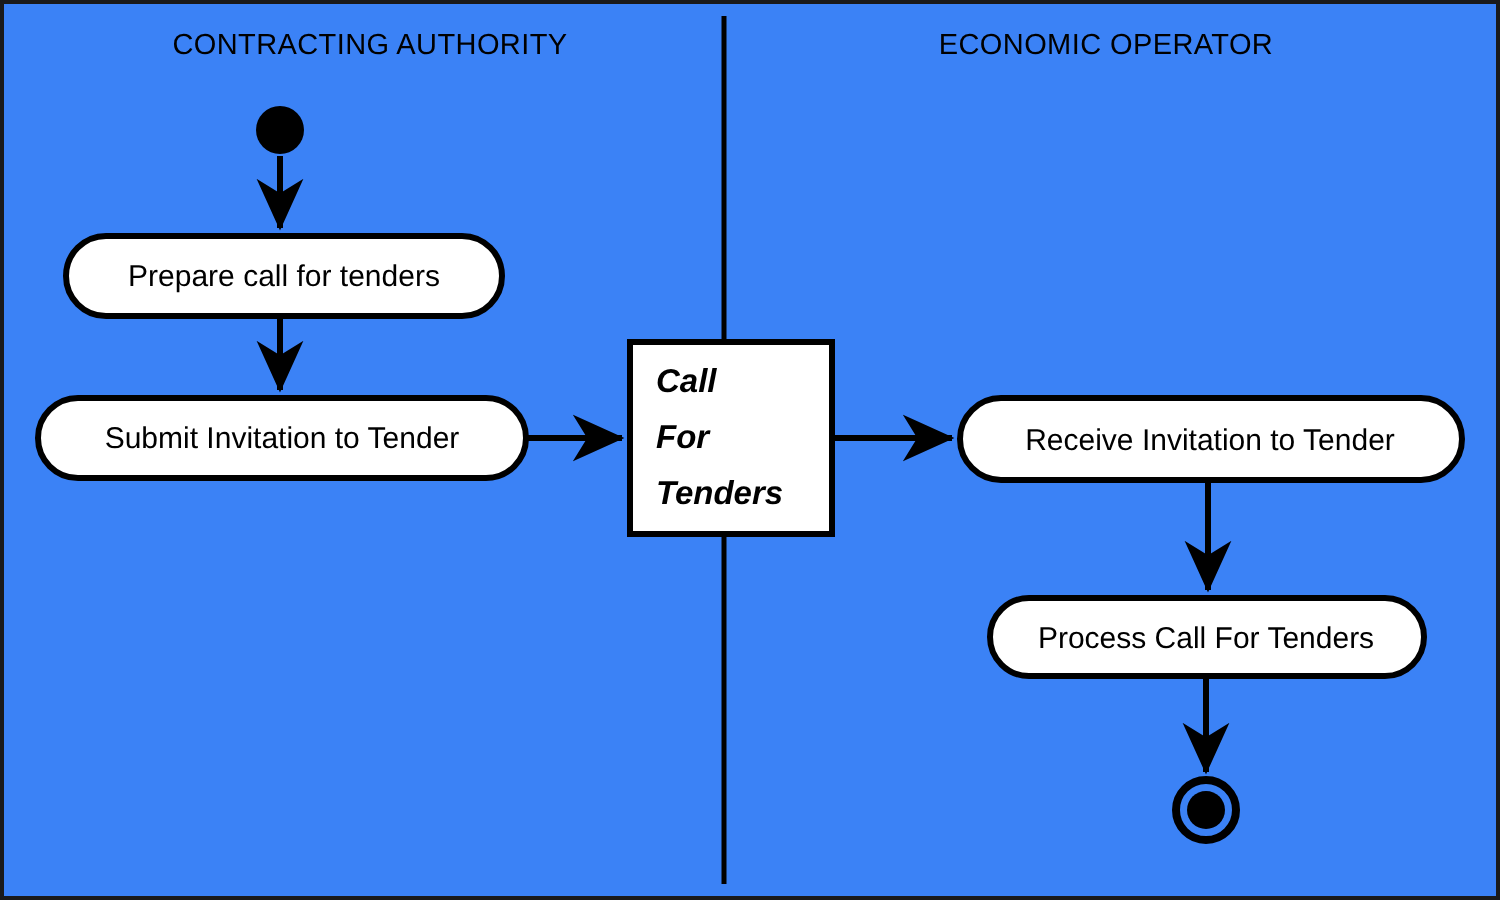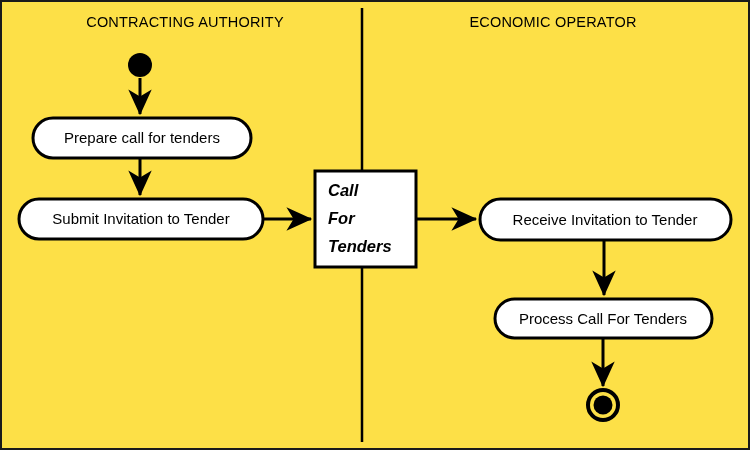--- a/index.html
+++ b/index.html
@@ -8,21 +8,21 @@
     padding: 0;
     background: #ffffff;
   }
   body {
     font-family: "Liberation Sans", sans-serif;
   }
   #diagram-root {
     position: relative;
     width: 750px;
     height: 450px;
-    background: #fde047;
+    background: #3b82f6;
     overflow: hidden;
   }
   #diagram-svg {
     position: absolute;
     top: 0;
     left: 0;
     width: 750px;
     height: 450px;
     display: block;
   }

